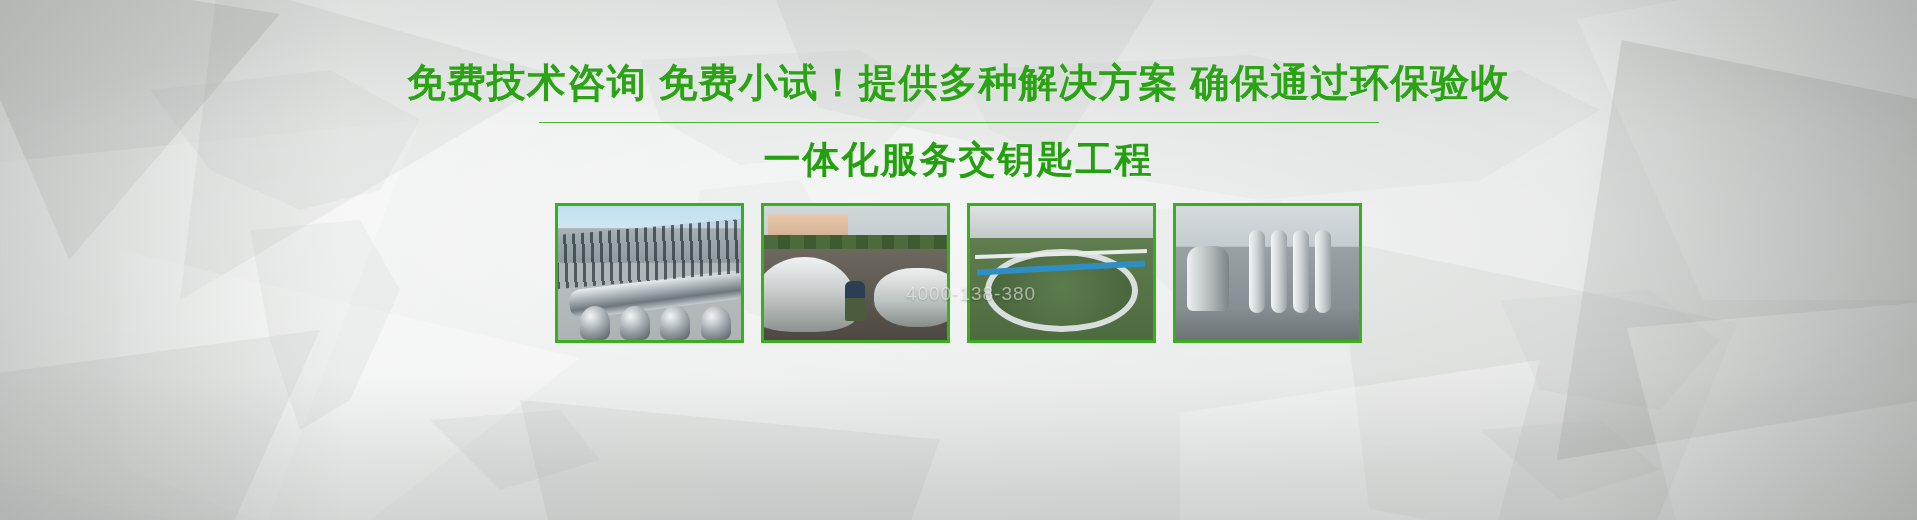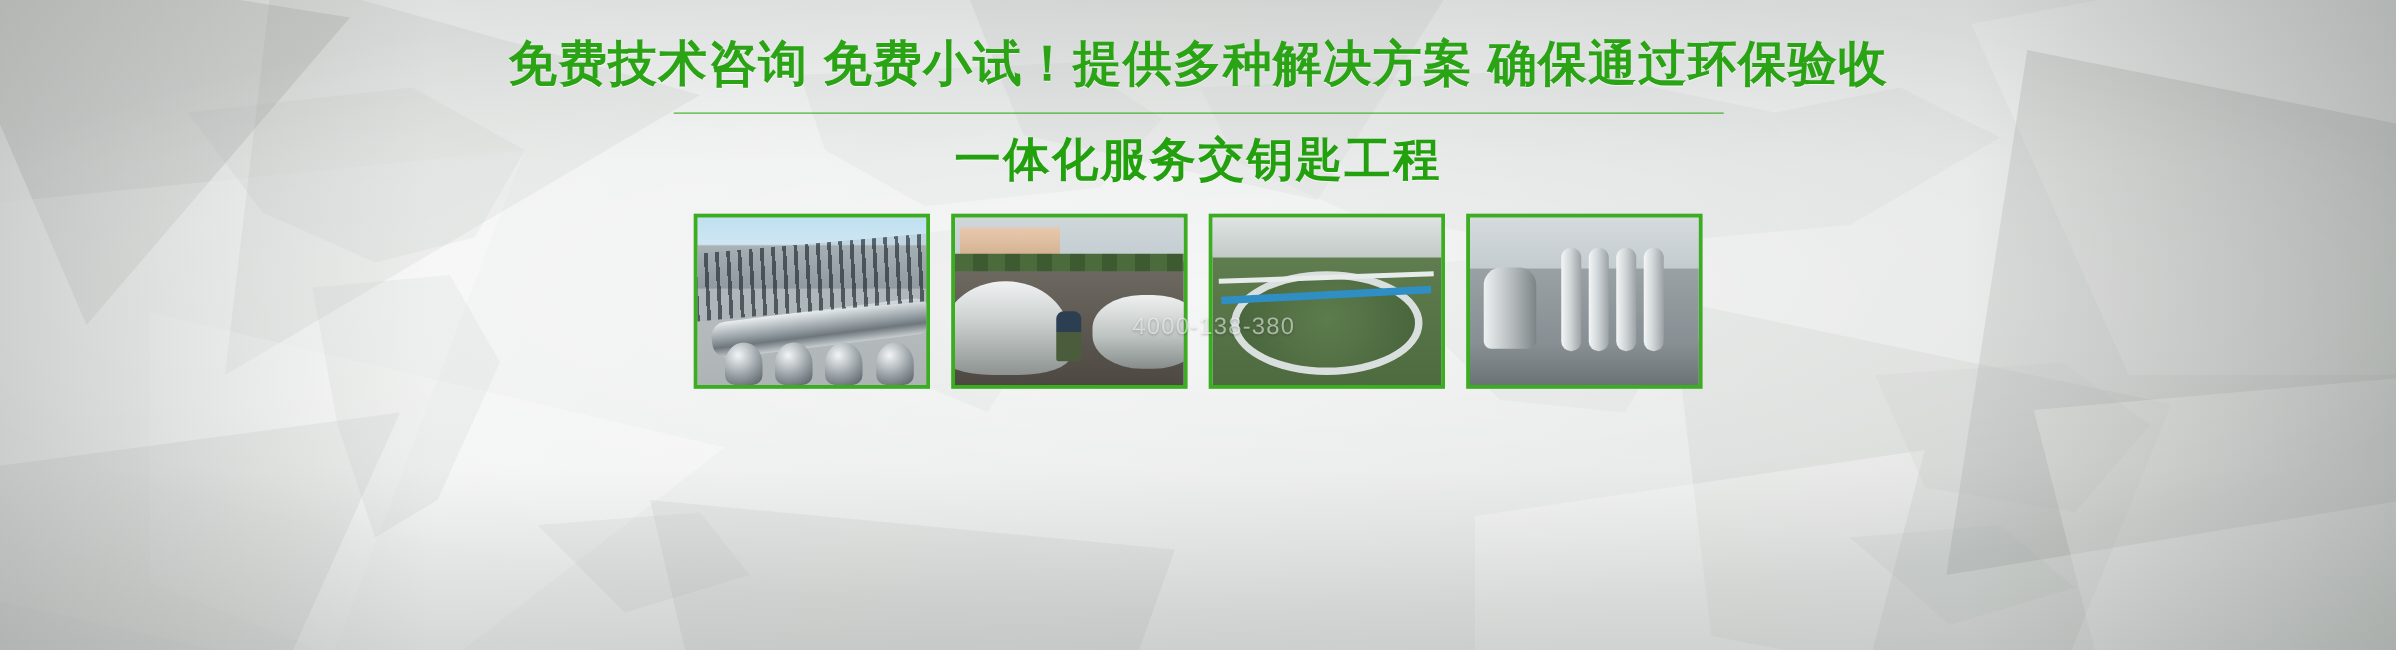--- a/index.html
+++ b/index.html
@@ -46,21 +46,21 @@
 
   
   .content{
     position:relative;
     z-index:5;
     width:100%; height:100%;
     display:flex; flex-direction:column; align-items:center;
   }
 
   .headline{
-    margin-top:24px;
+    margin-top:56px;
     font-size:39px;
     font-weight:bold;
     letter-spacing:1px;
     color:#2aa315;
     white-space:nowrap;
     text-shadow:0 1px 0 rgba(255,255,255,.6);
   }
 
   .divider{
     margin-top:12px;

